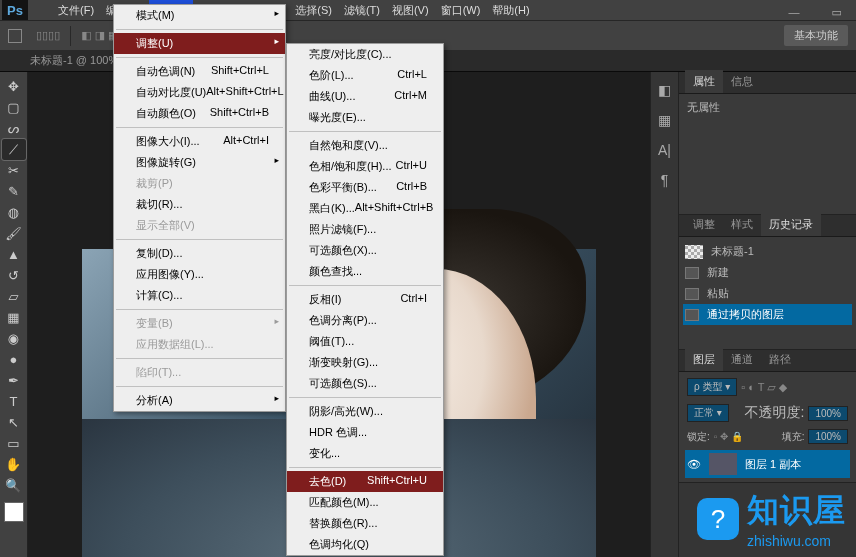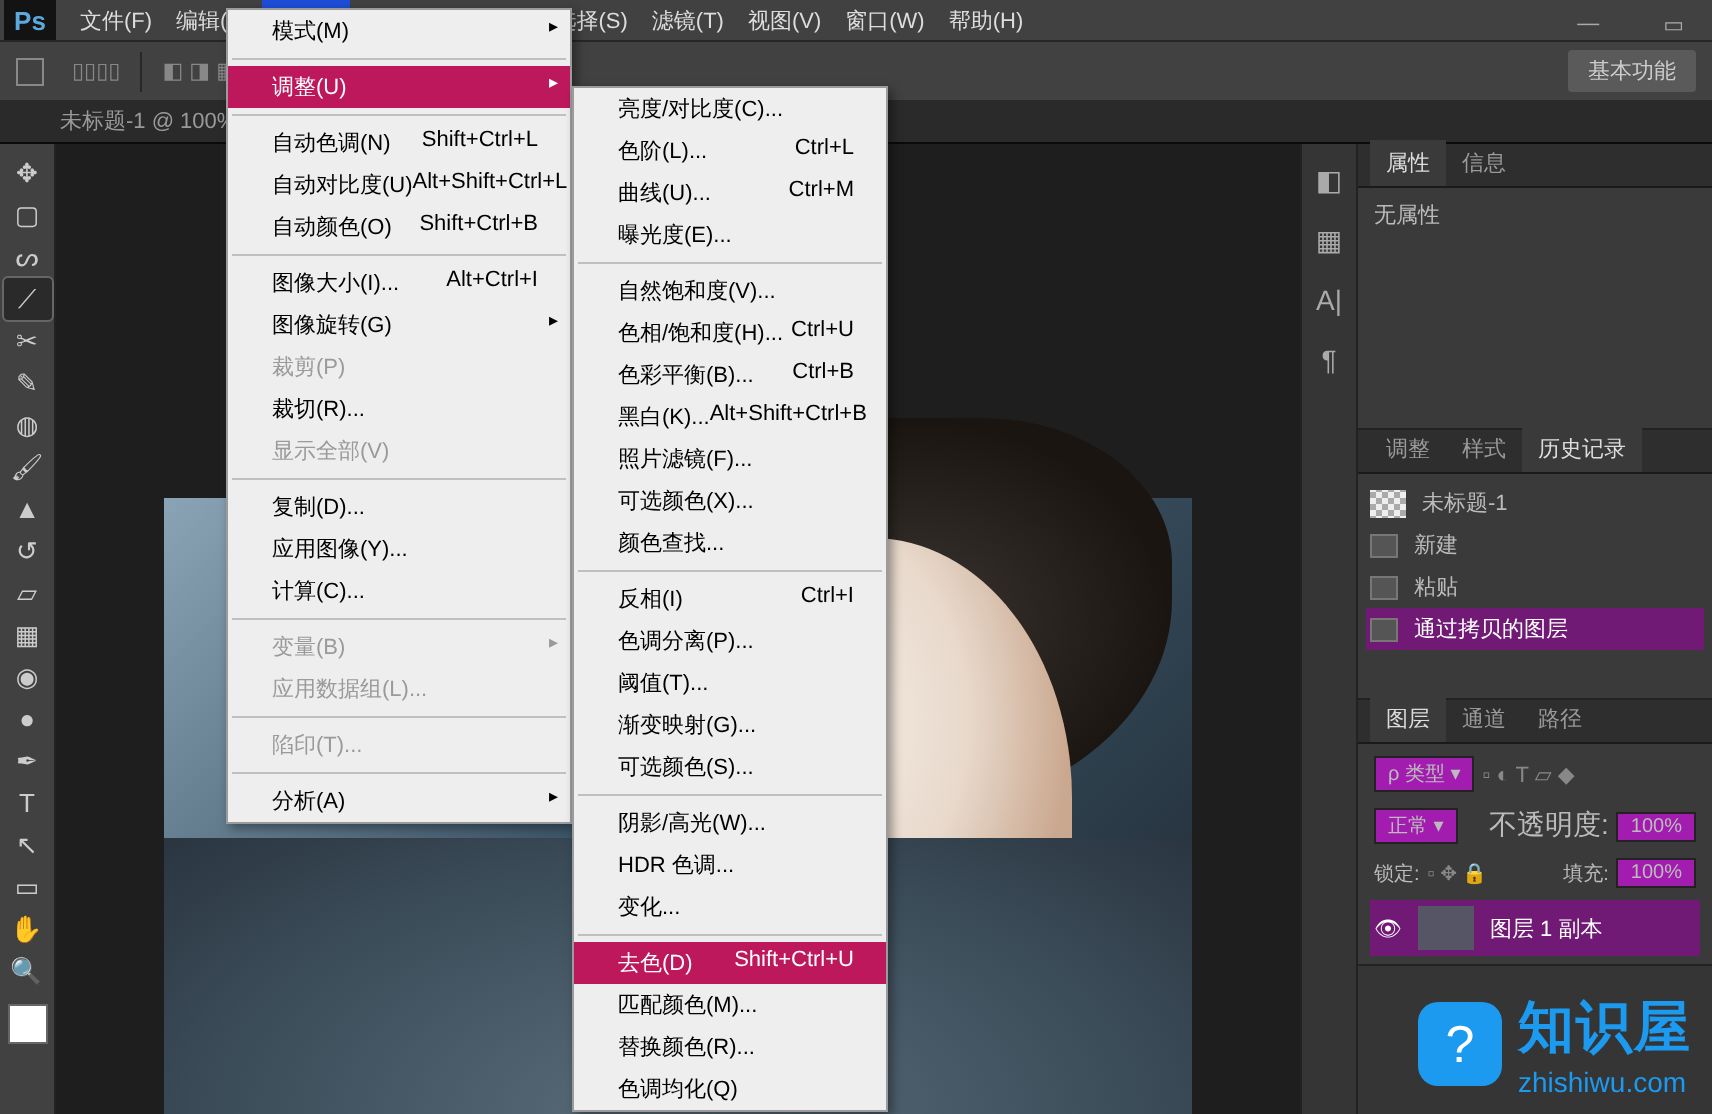--- a/index.html
+++ b/index.html
@@ -1,19 +1,19 @@
 <!DOCTYPE html>
 <html><head>
 <meta charset="utf-8">
 <style>
 *{margin:0;padding:0;box-sizing:border-box;font-family:"Microsoft YaHei",Arial,sans-serif;user-select:none}
 body{background:#fff;width:856px;height:557px;overflow:hidden;position:relative}
 .app{background:#1a1a1a;width:856px;height:557px;position:relative}
 .menubar{background:#414141;height:20px;display:flex;align-items:center;color:#ddd;font-size:11px;padding-left:2px}
-.ps-logo{background:#131313;color:#5da8dc;font-weight:bold;font-size:13px;width:26px;height:20px;display:flex;align-items:center;justify-content:center;margin-right:6px}
+.ps-logo{background:#131313;color:#5da8dc;font-weight:bold;font-size:13px;width:26px;height:20px;display:flex;align-items:center;justify-content:center;margin-right:24px}
 .menubar span{padding:3px 6px;cursor:pointer}
 .menubar span.active{background:#1d4ed8}
 .winctrl{position:absolute;right:8px;top:3px;display:flex;gap:20px;color:#aaa;font-size:11px}
 .optbar{background:#414141;height:30px;border-top:1px solid #262626;display:flex;align-items:center;color:#ccc;font-size:11px;padding:0 8px;position:relative}
 .optbar-ic{width:14px;height:14px;border:1px solid #888;margin-right:14px}
 .optbar-sep{width:1px;height:20px;background:#282828;margin:0 10px}
 .optbar-right{position:absolute;right:8px;background:#5a5a5a;padding:3px 10px;border-radius:2px;font-size:11px}
 .tabbar{background:#2a2a2a;height:22px;display:flex;align-items:center;color:#999;font-size:11px;padding-left:30px;border-bottom:1px solid #0a0a0a}
 .main{position:relative;height:485px;display:flex}
 .tools{width:28px;background:#414141;border-right:1px solid #222;display:flex;flex-direction:column;padding-top:4px}
@@ -27,36 +27,36 @@
 .fur{position:absolute;left:0;bottom:0;width:100%;height:140px;background:radial-gradient(ellipse at 50% 100%,#5a6d7a 0%,#3d4e5b 60%,#2a3540 100%)}
 .panels{width:178px;background:#353535;border-left:1px solid #222;font-size:11px;color:#bbb}
 .pgroup{border-bottom:1px solid #222;background:#3a3a3a}
 .ptabs{background:#2e2e2e;height:22px;display:flex;align-items:flex-end;padding-left:6px;border-bottom:1px solid #1a1a1a}
 .ptab{padding:4px 8px;color:#999;cursor:pointer}
 .ptab.act{background:#3a3a3a;color:#ddd}
 .pbody{padding:6px 8px;min-height:40px}
 .icocol{width:28px;background:#353535;display:flex;flex-direction:column;border-left:1px solid #222;padding-top:10px;gap:14px;align-items:center}
 .icocol div{color:#aaa;font-size:14px;cursor:pointer}
 .hist-item{display:flex;align-items:center;gap:8px;padding:3px 2px;cursor:pointer}
-.hist-item.sel{background:#701a75;color:#fff}
+.hist-item.sel{background:#0369a1;color:#fff}
 .hist-ic{width:14px;height:12px;border:1px solid #777;background:#555}
 .lay-row{display:flex;align-items:center;gap:4px;padding:2px}
-.lay-sel{background:#a21caf;border:1px solid #222;padding:1px 6px;font-size:10px}
+.lay-sel{background:#0c4a6e;border:1px solid #222;padding:1px 6px;font-size:10px}
 .dropdown{position:absolute;background:#eeeeee;border:1px solid #9b9b9b;box-shadow:2px 2px 5px rgba(0,0,0,0.4);font-size:11px;color:#000;z-index:100}
 .dd1{left:113px;top:4px;width:173px}
 .dd2{left:286px;top:43px;width:158px}
 .dd-item{display:flex;justify-content:space-between;padding:3px 16px 3px 22px;cursor:pointer;white-space:nowrap}
-.dd-item.hl{background:#be185d;color:#fff}
+.dd-item.hl{background:#7f1d1d;color:#fff}
 .dd-item.dis{color:#9a9a9a}
 .dd-sep{height:1px;background:#c0c0c0;margin:3px 2px}
 .dd-arrow::after{content:"▸";position:absolute;right:6px;font-size:9px}
 .dd-item{position:relative}
 .logo{position:absolute;right:10px;bottom:8px;display:flex;align-items:center;gap:8px;z-index:200}
 .logo-ic{width:42px;height:42px;background:#1b9af0;border-radius:10px;display:flex;align-items:center;justify-content:center;color:#fff;font-size:26px}
-.logo-txt{color:#1b9af0;font-size:28px;font-weight:bold;letter-spacing:1px}
+.logo-txt{color:#1b9af0;font-size:32px;font-weight:bold;letter-spacing:1px}
 .logo-sub{color:#1b9af0;font-size:14px}
 </style>
 </head>
 <body>
 
 <div class="app">
   <div class="menubar">
     <div class="ps-logo">Ps</div>
     <div id="menuitems" style="display: flex;">
         <span>文件(F)</span>

